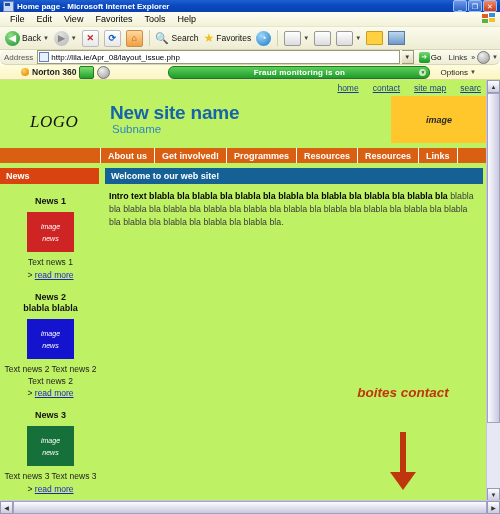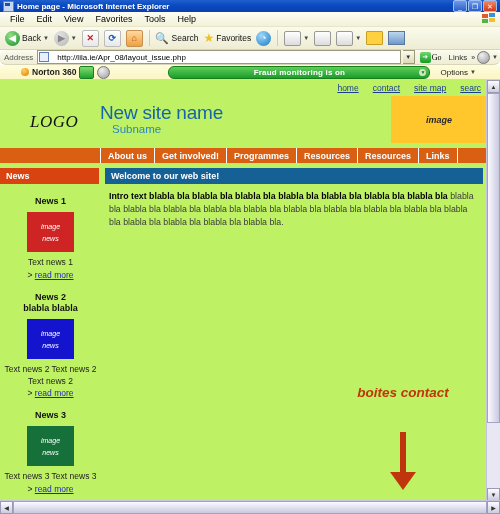--- a/index.html
+++ b/index.html
@@ -113,33 +113,33 @@
     background: linear-gradient(to bottom,#fbfbee,#efedd4);
     border-bottom: 1px solid #d8d6b8;
     display: flex; align-items: center;
     padding: 0 2px; gap: 2px; border-radius: 6px;
   }
   .addr-label { font-size: 8px; color: #555; padding: 0 2px; white-space: nowrap; }
   .addr-input {
     flex: 1 1 auto; height: 12px;
     background: #fff; border: 1px solid #9a9a7a;
     display: flex; align-items: center;
-    padding: 0 1px; gap: 8px;
+    padding: 0 1px; gap: 2px;
     min-width: 0;
   }
   .addr-ico { width: 8px; height: 8px; background: #e8f0fc; border: 1px solid #6080b8; flex:0 0 auto; }
   .addr-url { font-size: 8px; color: #000; white-space: nowrap; overflow: hidden; }
   .addr-drop {
     width: 11px; height: 12px; background: linear-gradient(to bottom,#fbfbee,#ded9b8);
     border:1px solid #9a9a7a; border-left:none;
     display:flex;align-items:center;justify-content:center;font-size:6px;color:#333;
   }
   .go-btn {
     display:flex;align-items:center;gap:1px;padding:0 3px;height:16px;
-    font-size:8px;color:#000;font-family:Liberation Serif, serif;
+    font-size:8px;color:#000;
   }
   .go-arrow {
     width:11px;height:11px;background:linear-gradient(to bottom,#6fd870,#159a20);
     border-radius:2px;color:#fff;font-size:7px;display:flex;align-items:center;justify-content:center;
   }
   .links-lbl { font-size:8px;color:#333;padding:0 2px;white-space:nowrap;}
   .chev2 { font-size:7px;color:#333;}
 
   
   .nortonbar {
@@ -198,22 +198,22 @@
     height: 52px;
     margin-top: 16px;
   }
   .logo {
     position:absolute; left: 30px; top: 16px;
     font-size: 17px; font-style: italic; color: #111;
     font-family: "Liberation Serif", serif;
     letter-spacing: .5px;
   }
   .sitename {
-    position:absolute; left: 100px; top: 6px;
-    font-size: 19px; font-weight: normal; color: #1765a8;
+    position:absolute; left: 110px; top: 6px;
+    font-size: 19px; font-weight: bold; color: #1765a8;
     letter-spacing: -.2px;
   }
   .subname {
     position:absolute; left: 112px; top: 27px;
     font-size: 11.5px; color: #2f86c4;
   }
   .header-image {
     position:absolute; right: 0px; top: 0px;
     width: 96px; height: 47px;
     background: #ffc72c;

